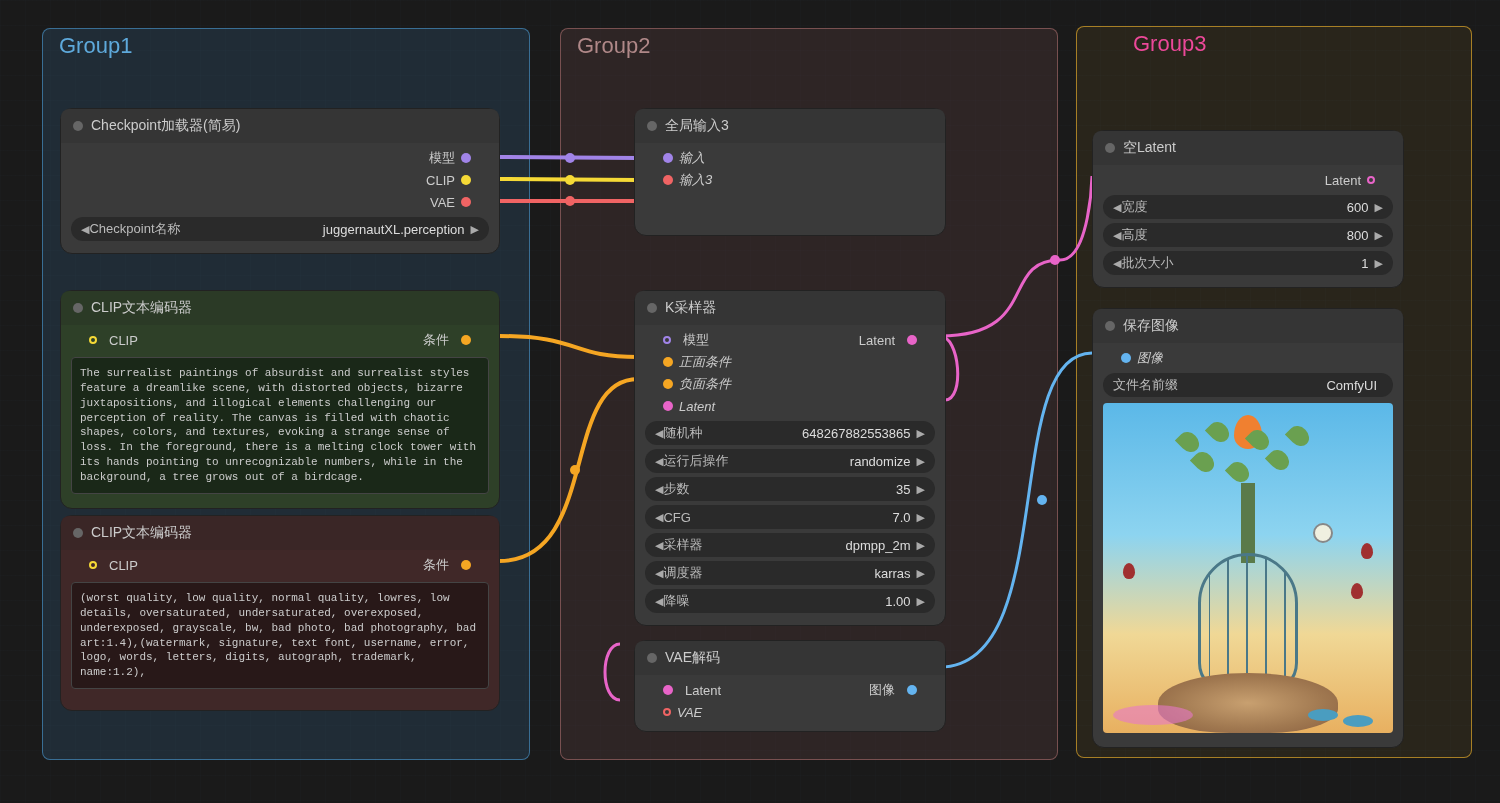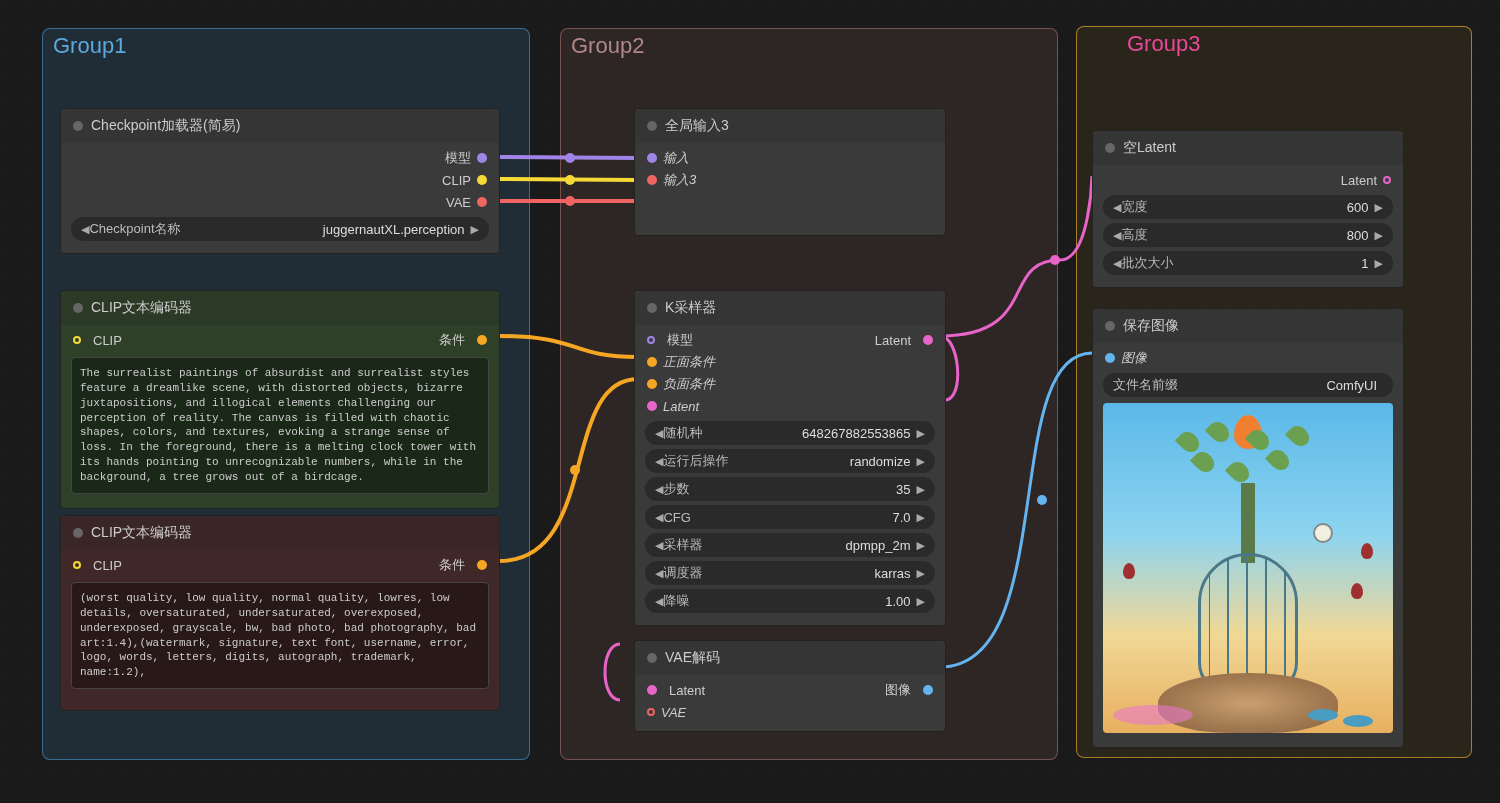--- a/index.html
+++ b/index.html
@@ -21,35 +21,35 @@
   pointer-events: none;
   z-index: 1;
 }
 .group {
   position: absolute;
   border-radius: 8px;
   z-index: 0;
 }
 .group-label {
   font-size: 22px;
-  padding: 4px 10px;
+  padding: 4px 16px;
   font-weight: 500;
 }
 .group1 { left: 42px; top: 28px; width: 488px; height: 732px; background: rgba(50,100,140,0.25); border: 1px solid rgba(70,140,190,0.7); }
 .group1 .group-label { color: #5ea9db; }
 .group2 { left: 560px; top: 28px; width: 498px; height: 732px; background: rgba(140,90,90,0.18); border: 1px solid rgba(170,110,110,0.6); }
 .group2 .group-label { color: #b08888; }
 .group3 { left: 1076px; top: 26px; width: 396px; height: 732px; background: rgba(160,120,40,0.12); border: 1px solid rgba(200,150,40,0.8); }
 .group3 .group-label { color: #ec4899; margin-left: 40px; }
 
 .node {
   position: absolute;
   background: #3a3a3a;
   border: 1px solid #222;
-  border-radius: 4px;
+  border-radius: 12px;
   overflow: visible;
   z-index: 2;
 }
 .node-header {
   display: flex;
   align-items: center;
   gap: 8px;
   padding: 8px 12px;
   background: #353535;
   border-radius: 8px 8px 0 0;
@@ -59,21 +59,21 @@
   width: 10px; height: 10px;
   border-radius: 50%;
   background: #666;
   flex-shrink: 0;
 }
 .node-body { padding: 4px 0 8px 0; }
 .port-row {
   display: flex;
   align-items: center;
   justify-content: flex-end;
-  padding: 2px 12px;
+  padding: 2px 28px;
   font-size: 13px;
   height: 22px;
   position: relative;
 }
 .port-row.left { justify-content: flex-start; font-style: italic; }
 .port-row.both { justify-content: space-between; }
 .port-dot {
   width: 10px; height: 10px;
   border-radius: 50%;
   display: inline-block;

